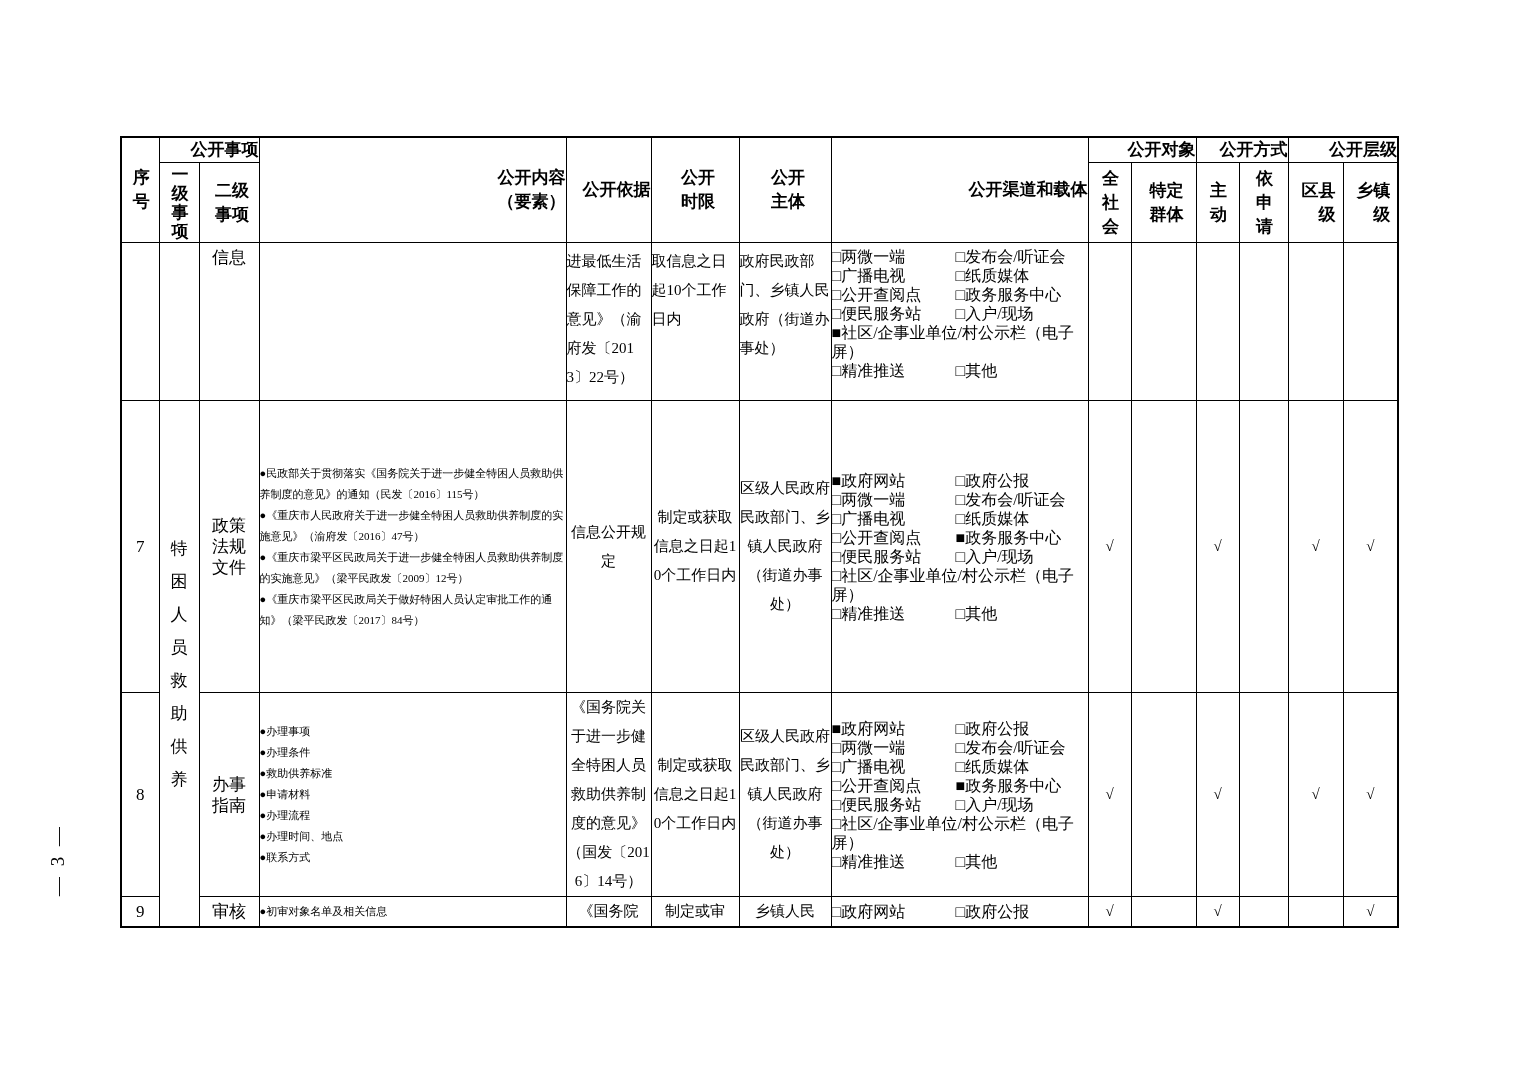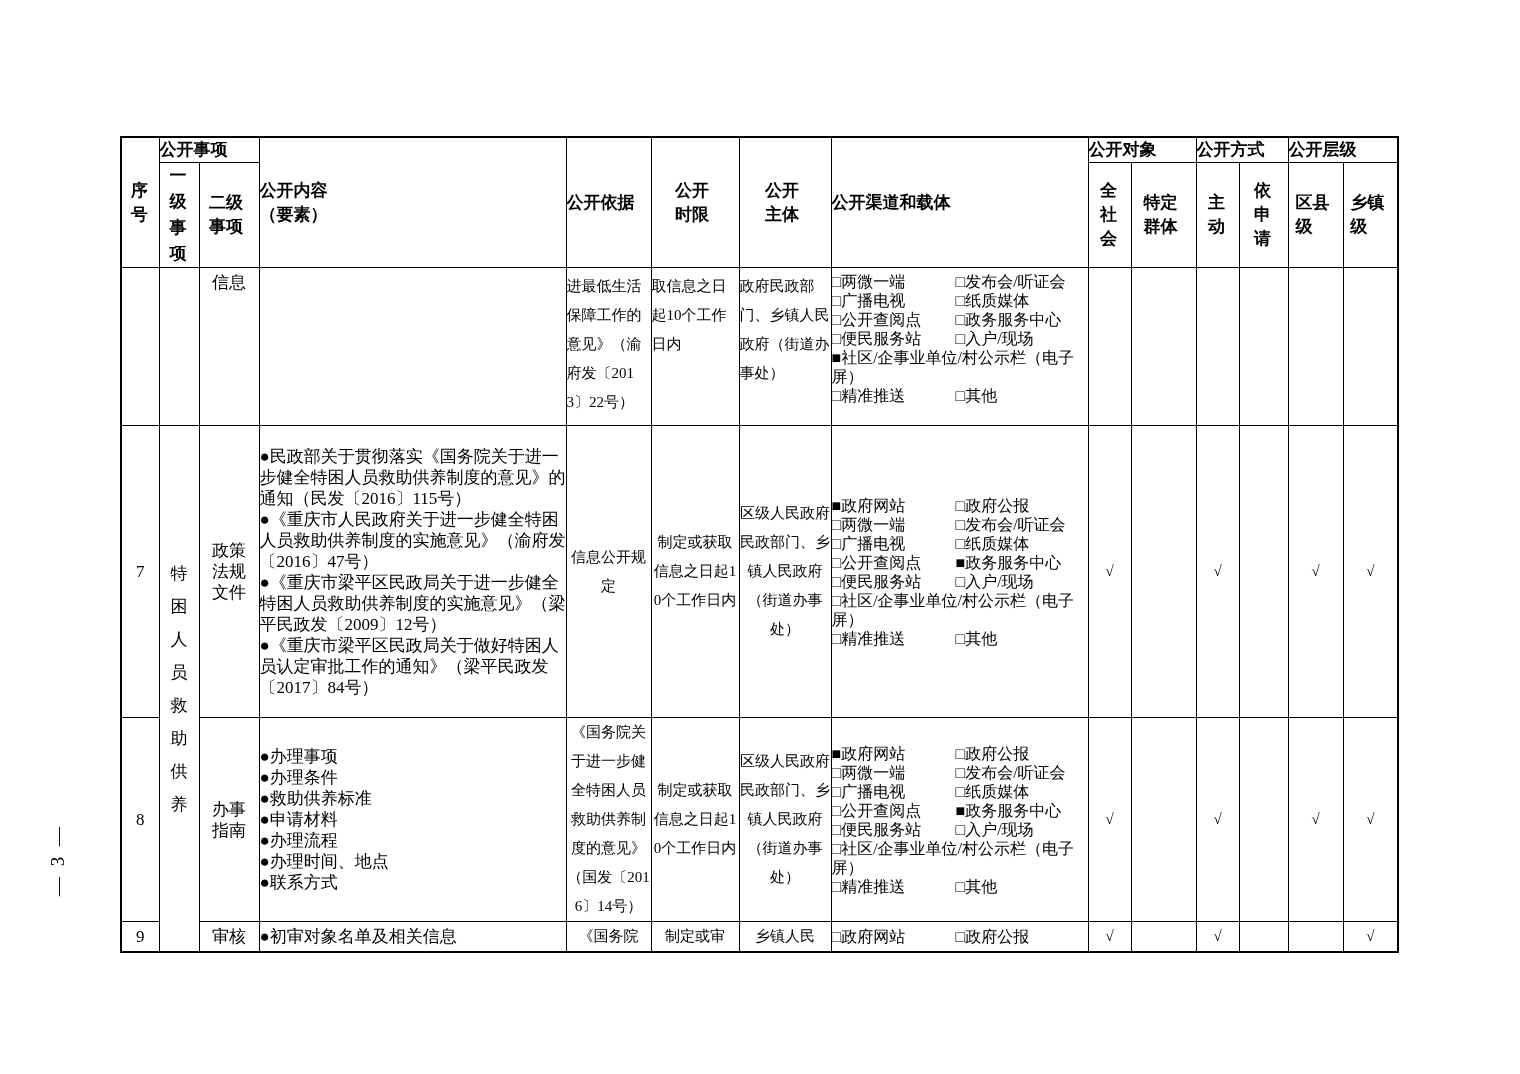--- a/index.html
+++ b/index.html
@@ -4,32 +4,32 @@
 <style>
   html,body{margin:0;padding:0;}
   body{width:1520px;height:1074px;background:#ffffff;color:#000;
        font-family:"Liberation Serif","DejaVu Serif",serif;}
   .page{position:relative;width:1520px;height:1074px;background:#fff;overflow:hidden;}
   .pagenum{position:absolute;left:12px;top:849px;width:92px;text-align:center;
            transform:rotate(-90deg);font-size:19px;letter-spacing:3px;white-space:nowrap;}
   table.t{position:absolute;left:120px;top:136px;width:1277px;table-layout:fixed;
           border-collapse:collapse;border:2px solid #000;}
   .t th,.t td{border:1px solid #000;padding:0;vertical-align:middle;overflow:hidden;}
-  .t th{font-weight:bold;font-size:17px;line-height:24px;text-align:left;}
+  .t th{font-weight:bold;font-size:17px;line-height:24px;text-align:right;}
   tr.h1{height:24px;} tr.h2{height:80px;} tr.r6{height:158px;margin-left:40px;}
   tr.r7{height:292px;} tr.r8{height:192px;} tr.r9{height:28px;}
   .iw1{width:19px;margin:0 auto;word-break:break-all;}
   .iw2{width:40px;margin:0 auto;word-break:break-all;}
-  .lh19{line-height:26px;}
+  .lh19{line-height:19px;}
   .num{font-size:17px;text-align:center;}
   .lvl2{font-size:17px;line-height:21px;text-align:center;}
   .txt{font-size:15px;line-height:29px;padding:2px 9px;word-break:break-all;text-align:left;}
   .ctr{text-align:center;}
   .top{vertical-align:top !important;padding-top:4px !important;}
-  .content{font-size:17px;line-height:21px;padding:3px 6px;text-align:left;word-break:break-all;}
+  .content{font-size:11px;line-height:21px;padding:3px 6px;text-align:left;word-break:break-all;}
   .chan{font-size:16px;line-height:19px;padding:4px 4px 4px 9px;text-align:left;word-break:break-all;}
   .ch-left{display:inline-block;width:124px;vertical-align:top;}
   .mark{font-size:15px;text-align:center;}
   .vtxt{width:18px;margin:16px auto;word-break:break-all;line-height:33px;font-size:17px;text-align:center;}
 </style>
 </head>
 <body>
 
 <div class="page">
   <div class="pagenum">— 3 —</div>

